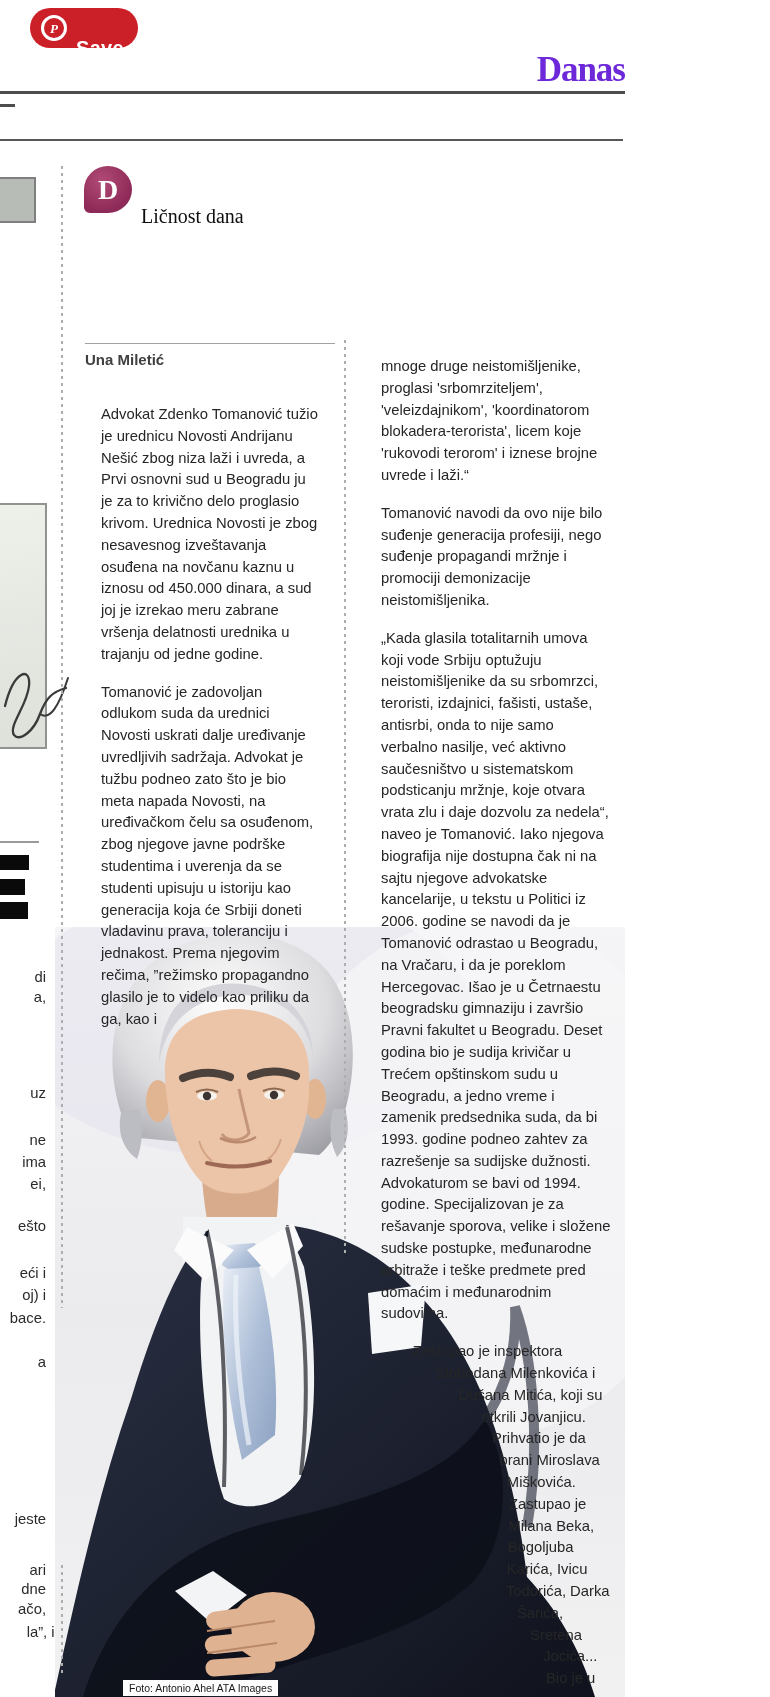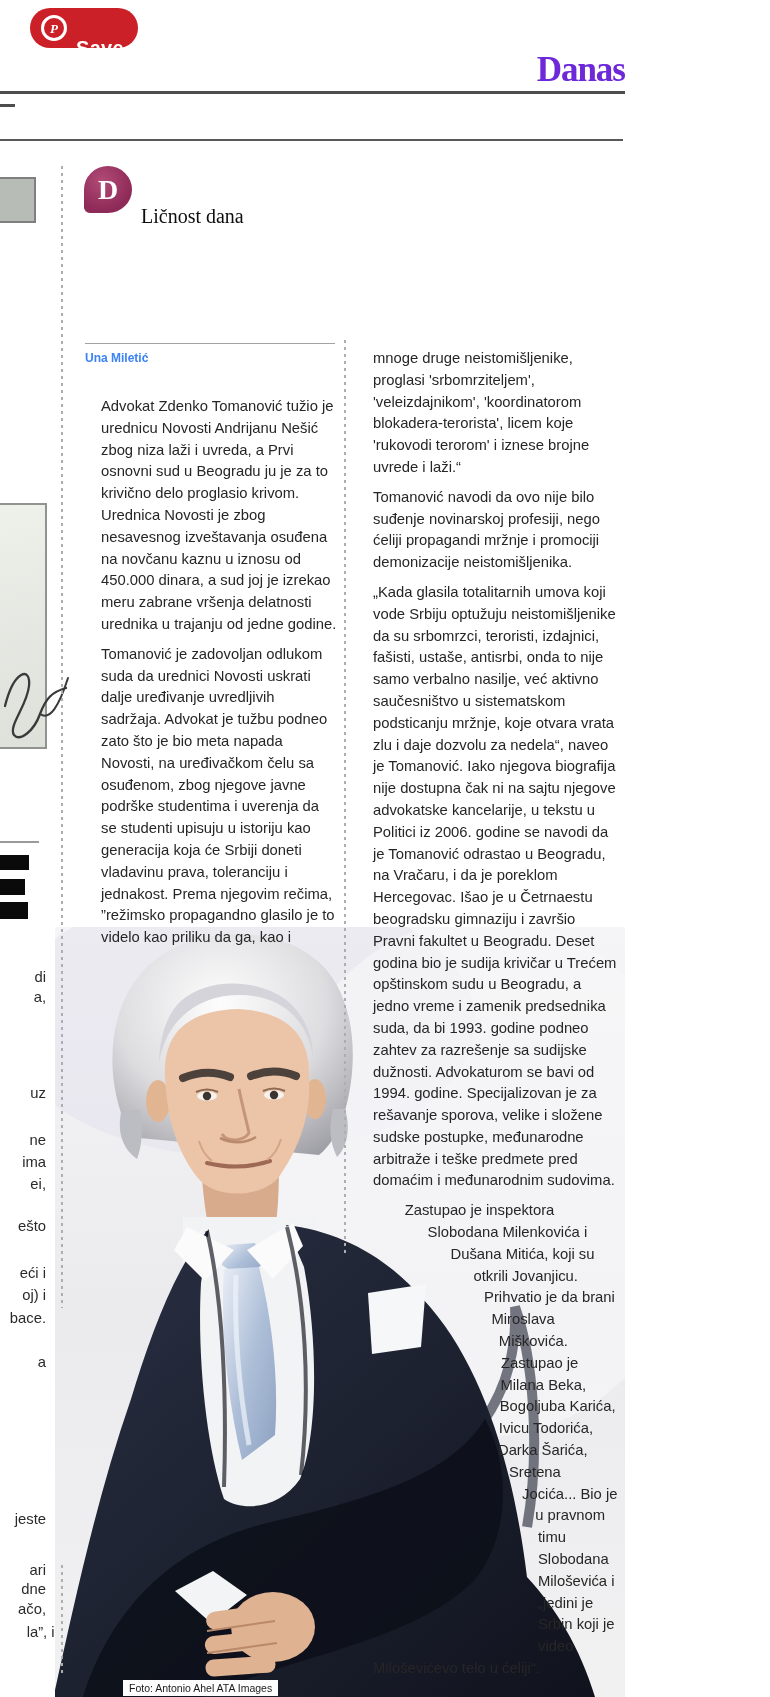--- a/index.html
+++ b/index.html
@@ -32,24 +32,24 @@
                 font-weight:normal;font-size:20px;color:#0e0e0e;margin-top:24px;}
   .person-name{position:absolute;left:345px;top:175px;width:280px;text-align:right;
                font-family:"Liberation Serif",serif;font-weight:bold;font-size:25px;color:#8b919b;}
 
   
   .headline{position:absolute;left:80px;top:212px;font-family:"DejaVu Sans","Liberation Sans",sans-serif;
             font-weight:200;font-size:74px;color:#4a4a4a;letter-spacing:0;}
 
   
   .byline-rule{position:absolute;left:85px;top:343px;width:250px;height:1px;background:#a3a3a3;}
-  .byline{position:absolute;left:85px;top:351px;font-size:12px;font-weight:bold;color:#3b82f6;}
+  .byline{position:absolute;left:85px;top:351px;font-size:15px;font-weight:bold;color:#404040;}
   .col{font-size:14.8px;line-height:21.8px;color:#262626;}
-  .col p{margin:8px;}
-  .left-col{position:absolute;left:93px;top:388px;width:252px;}
+  .col p{margin:16px;}
+  .left-col{position:absolute;left:85px;top:388px;width:252px;}
   .right-col{position:absolute;left:365px;top:340px;width:262px;}
   .wrap-float{float:left;width:165px;height:440px;
               shape-outside:polygon(0px 0px,100px 95px,122px 160px,118px 265px,160px 335px,165px 440px,0px 440px);
               shape-margin:6px;}
 
   
   .dots{position:absolute;width:2px;z-index:3;
         background:repeating-linear-gradient(to bottom,#aeaeae 0 3px,transparent 3px 7px);}
   .dots-left-a{left:61px;top:166px;height:1142px;}
   .dots-left-b{left:61px;top:1565px;height:108px;}
@@ -97,21 +97,21 @@
   <div class="byline-rule"></div>
   <div class="byline">Una Miletić</div>
 
   <div class="left-col col txt-layer">
     <p>Advokat Zdenko Tomanović tužio je urednicu Novosti Andrijanu Nešić zbog niza laži i uvreda, a Prvi osnovni sud u Beogradu ju je za to krivično delo proglasio krivom. Urednica Novosti je zbog nesavesnog izveštavanja osuđena na novčanu kaznu u iznosu od 450.000 dinara, a sud joj je izrekao meru zabrane vršenja delatnosti urednika u trajanju od jedne godine.</p>
     <p>Tomanović je zadovoljan odlukom suda da urednici Novosti uskrati dalje uređivanje uvredljivih sadržaja. Advokat je tužbu podneo zato što je bio meta napada Novosti, na uređivačkom čelu sa osuđenom, zbog njegove javne podrške studentima i uverenja da se studenti upisuju u istoriju kao generacija koja će Srbiji doneti vladavinu prava, toleranciju i jednakost. Prema njegovim rečima, ”režimsko propagandno glasilo je to videlo kao priliku da ga, kao i</p>
   </div>
 
   <div class="right-col col txt-layer">
     <p>mnoge druge neistomišljenike, proglasi 'srbomrziteljem', 'veleizdajnikom', 'koordinatorom blokadera-terorista', licem koje 'rukovodi terorom' i iznese brojne uvrede i laži.“</p>
-    <p>Tomanović navodi da ovo nije bilo suđenje novinarskoj profesiji, nego ćeliji propagandi mržnje i promociji demonizacije neistomišljenika.</p>
+    <p>Tomanović navodi da ovo nije bilo suđenje generacija profesiji, nego suđenje propagandi mržnje i promociji demonizacije neistomišljenika.</p>
     <p>„Kada glasila totalitarnih umova koji vode Srbiju optužuju neistomišljenike da su srbomrzci, teroristi, izdajnici, fašisti, ustaše, antisrbi, onda to nije samo verbalno nasilje, već aktivno saučesništvo u sistematskom podsticanju mržnje, koje otvara vrata zlu i daje dozvolu za nedela“, naveo je Tomanović. Iako njegova biografija nije dostupna čak ni na sajtu njegove advokatske kancelarije, u tekstu u Politici iz 2006. godine se navodi da je Tomanović odrastao u Beogradu, na Vračaru, i da je poreklom Hercegovac. Išao je u Četrnaestu beogradsku gimnaziju i završio Pravni fakultet u Beogradu. Deset godina bio je sudija krivičar u Trećem opštinskom sudu u Beogradu, a jedno vreme i zamenik predsednika suda, da bi 1993. godine podneo zahtev za razrešenje sa sudijske dužnosti. Advokaturom se bavi od 1994. godine. Specijalizovan je za rešavanje sporova, velike i složene sudske postupke, međunarodne arbitraže i teške predmete pred domaćim i međunarodnim sudovima.</p>
     <p>
       <span class="wrap-float"></span><span>Zastupao je inspektora Slobodana Milenkovića i Dušana Mitića, koji su otkrili Jovanjicu. Prihvatio je da brani Miroslava Miškovića. Zastupao je Milana Beka, Bogoljuba Karića, Ivicu Todorića, Darka Šarića, Sretena Jocića... Bio je u pravnom timu Slobodana Miloševića i „jedini je Srbin koji je video Miloševićevo telo u ćeliji“.</span>
     </p>
   </div>
 
   <div class="dots dots-left-a"></div>
   <div class="dots dots-left-b"></div>
   <div class="dots dots-mid"></div>
 

